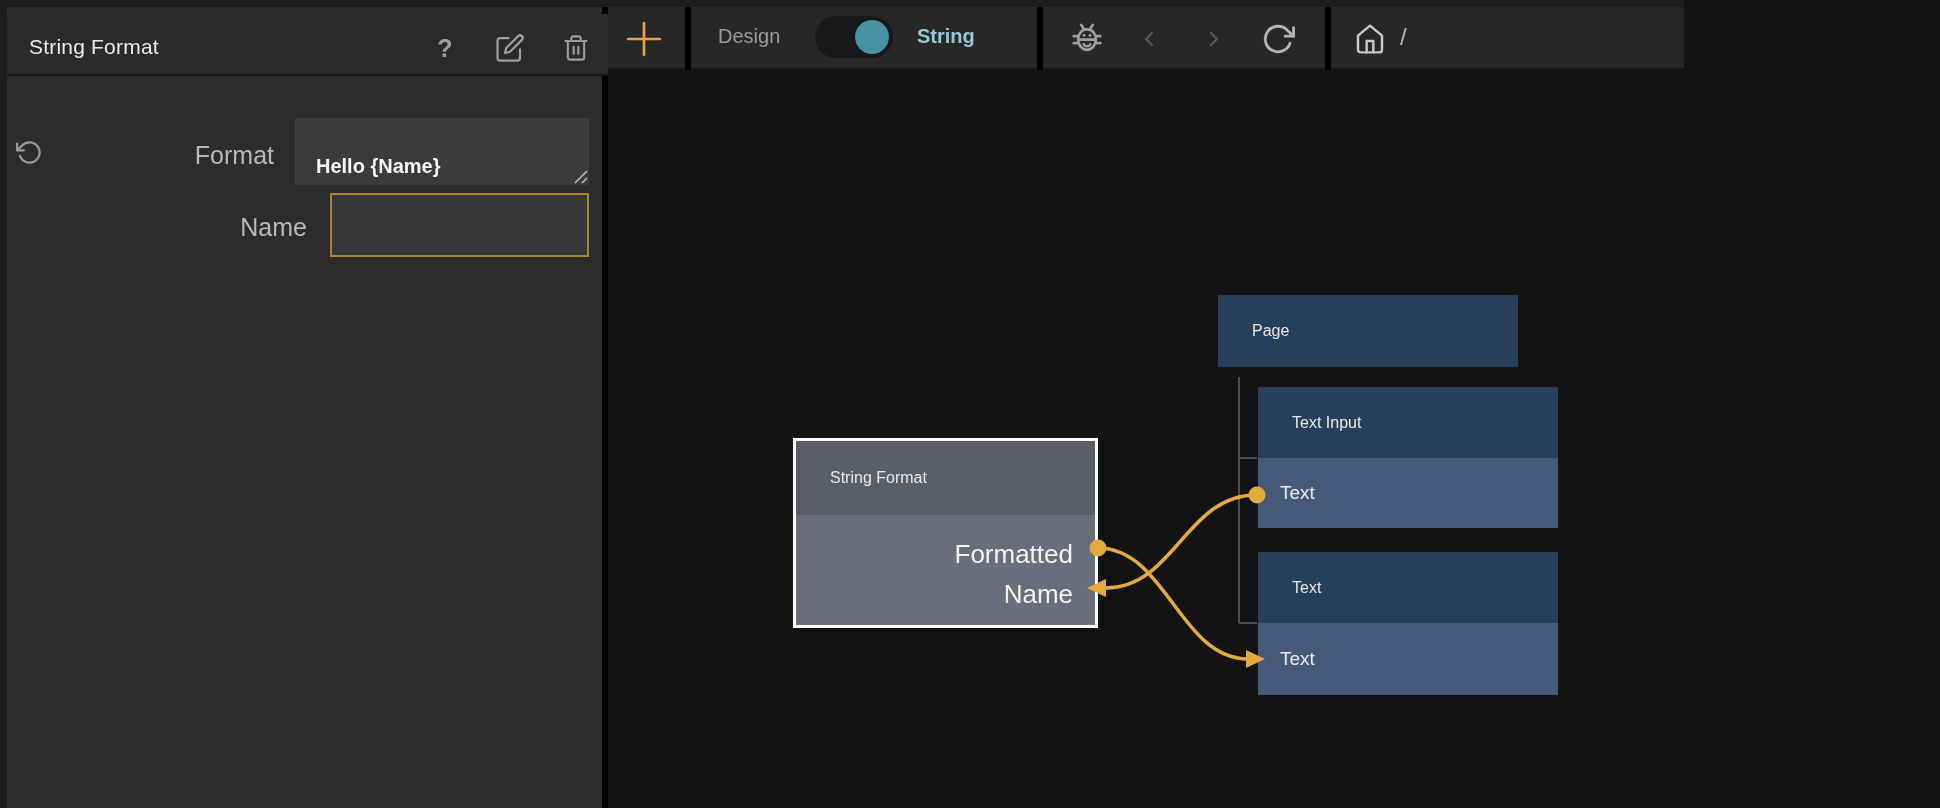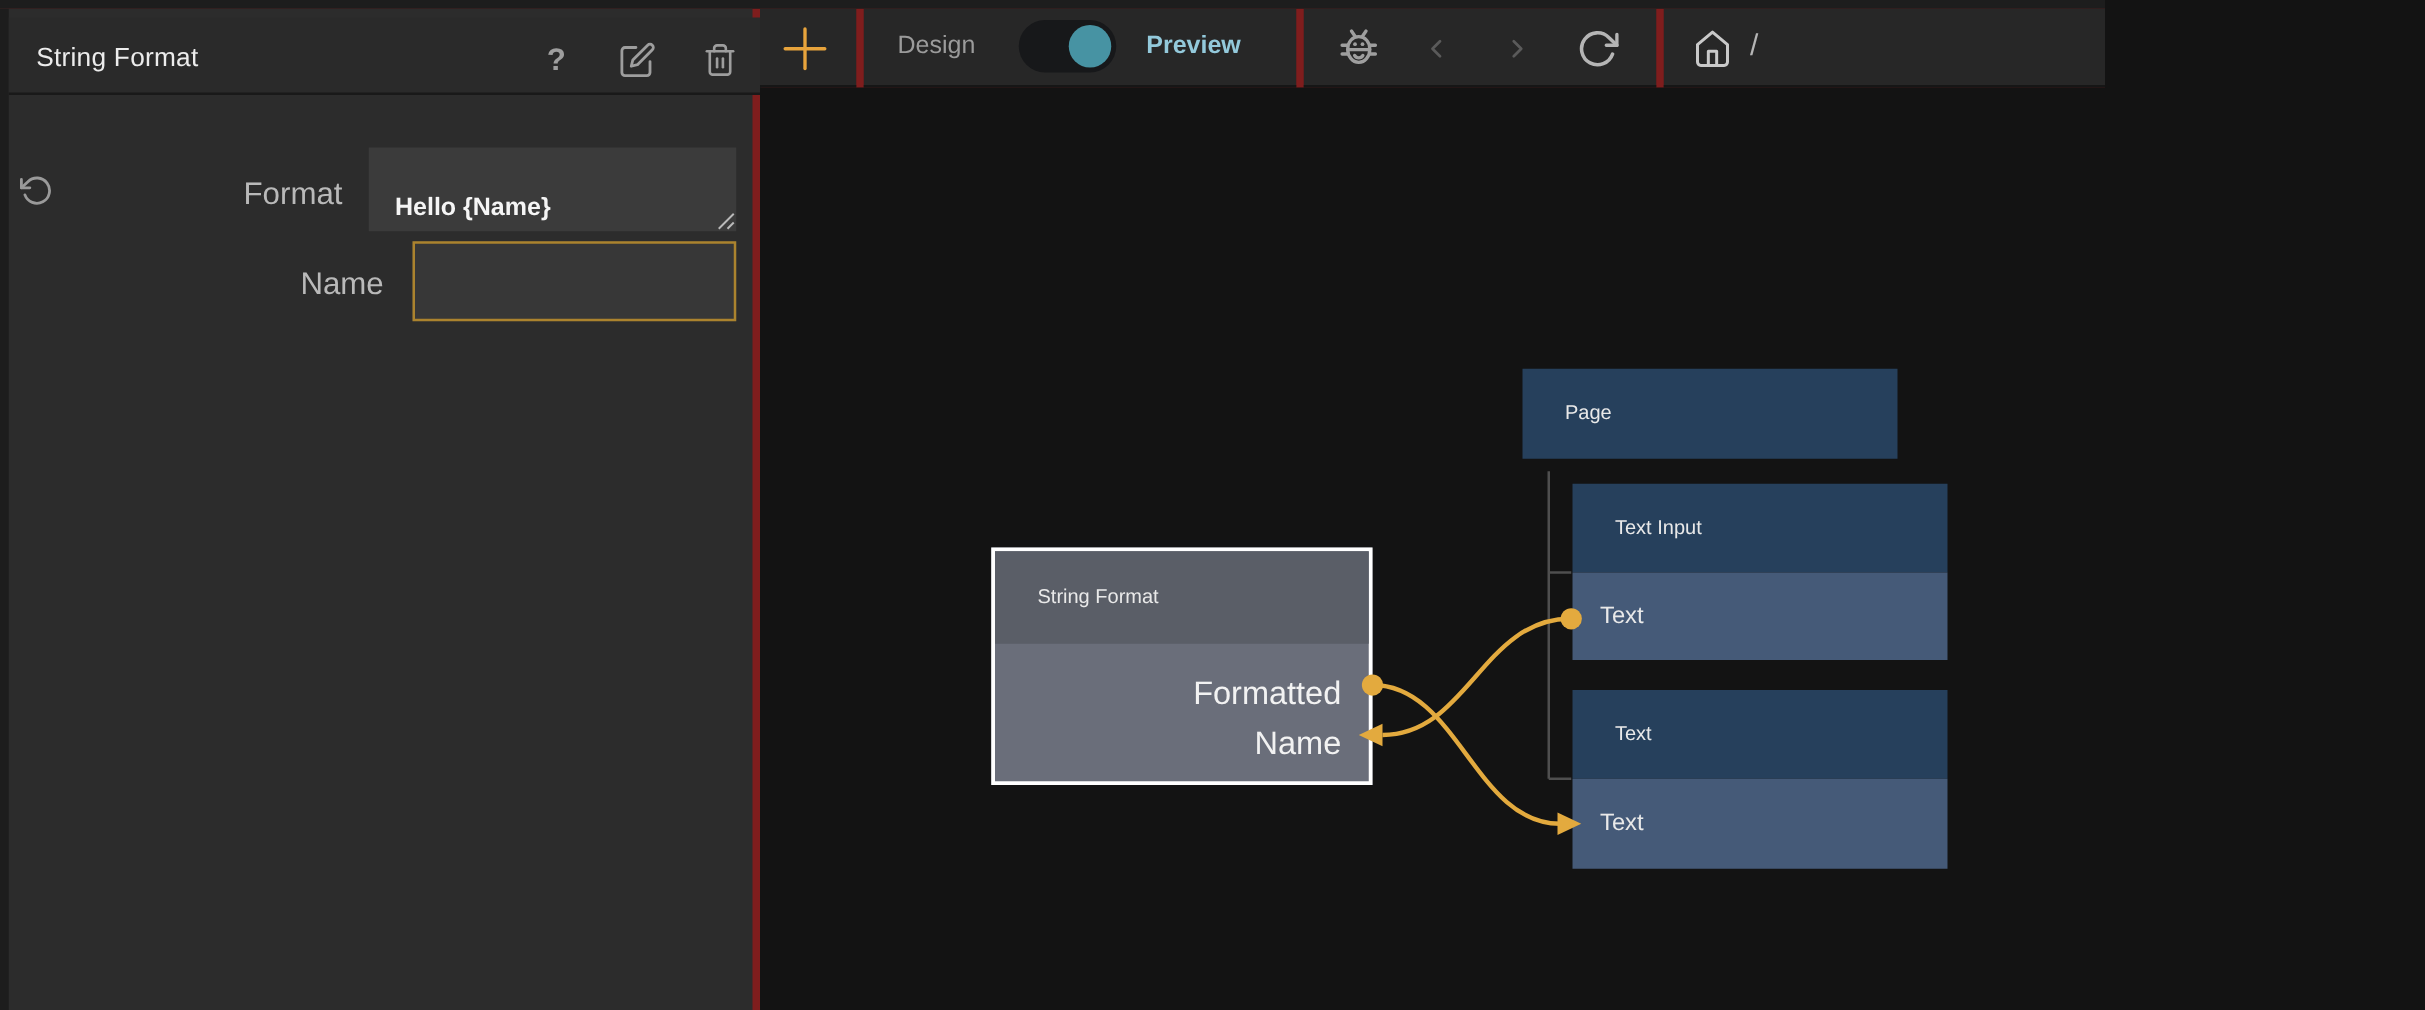--- a/index.html
+++ b/index.html
@@ -1,17 +1,17 @@
 <!DOCTYPE html>
 <html><head>
 <meta charset="utf-8">
 <style>
   html,body{margin:0;padding:0;background:#131313;}
   #app{position:relative;width:1684px;height:808px;overflow:hidden;
-       font-family:"Liberation Sans","DejaVu Sans",sans-serif;background:#7f1d1d;text-decoration:underline;}
+       font-family:"Liberation Sans","DejaVu Sans",sans-serif;background:#000000;text-decoration:underline;}
   .abs{position:absolute;}
   
   #top-strip{left:0;top:0;width:1940px;height:7px;background:#1d1d1d;}
   
   #panel{left:0;top:7px;width:602px;height:801px;background:#2c2c2c;border-left:7px solid #1d1d1d;box-sizing:border-box;}
   #panel-header{left:0;top:7px;width:602px;height:62px;background:#2a2a2a;border-bottom:2px solid #191919;box-sizing:border-box;}
   #panel-title{left:22px;top:21px;font-size:21px;color:#ececec;font-weight:500;letter-spacing:.2px;}
   .icon-btn{background:none;border:none;padding:0;margin:0;cursor:pointer;position:absolute;display:flex;align-items:center;justify-content:center;}
   #help-btn{left:424px;top:16px;width:28px;height:36px;}
   #help-btn span{font-size:25px;font-weight:700;color:#9e9e9e;}
@@ -121,21 +121,21 @@
   <button class="icon-btn" id="add-btn">
     <svg width="38" height="38" viewBox="0 0 24 24" fill="none" stroke="#e8a43c" stroke-width="1.7" stroke-linecap="round">
       <line x1="12" y1="2" x2="12" y2="22"></line>
         <line x1="2" y1="12" x2="22" y2="12"></line>
     </svg>
   </button>
   <div class="abs" id="design-label">Design</div>
   <div class="abs" id="preview-toggle">
     <div id="toggle-knob"></div>
   </div>
-  <div class="abs" id="preview-label">Preview</div>
+  <div class="abs" id="preview-label">String</div>
 
   <button class="icon-btn" id="debug-btn">
     <svg width="40" height="40" viewBox="0 0 24 24" fill="none" stroke="#9e9e9e" stroke-width="1.6" stroke-linecap="round">
       <path d="M8.5 3.5l1.8 2.6M15.5 3.5l-1.8 2.6"></path>
       <path d="M12 6.2c3.1 0 5.3 2.6 5.3 6s-2.2 6.3-5.3 6.3-5.3-2.9-5.3-6.3 2.2-6 5.3-6z"></path>
       <path d="M6.8 12.4h10.4"></path>
       <path d="M10 15.2a2.3 2.3 0 0 0 4 0"></path>
       <circle cx="10.2" cy="9.8" r="0.9" fill="#9e9e9e" stroke="none"></circle>
       <circle cx="13.8" cy="9.8" r="0.9" fill="#9e9e9e" stroke="none"></circle>
       <path d="M6.7 10.3H4M6.7 14.5H4M17.3 10.3H20M17.3 14.5H20"></path>

